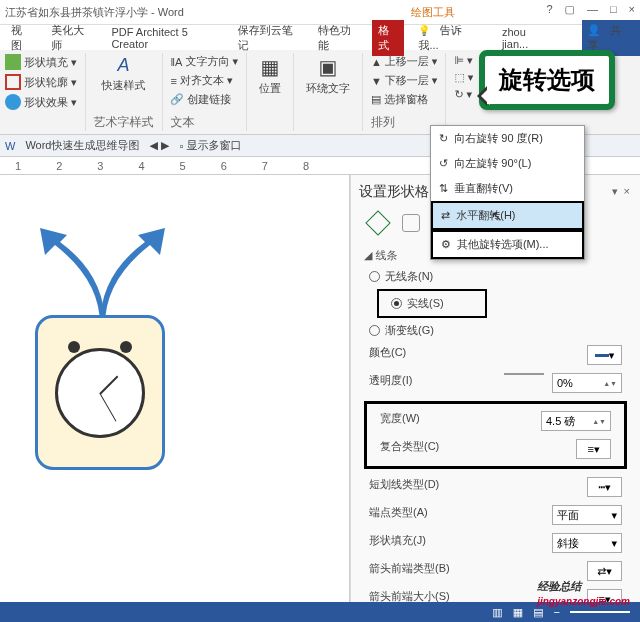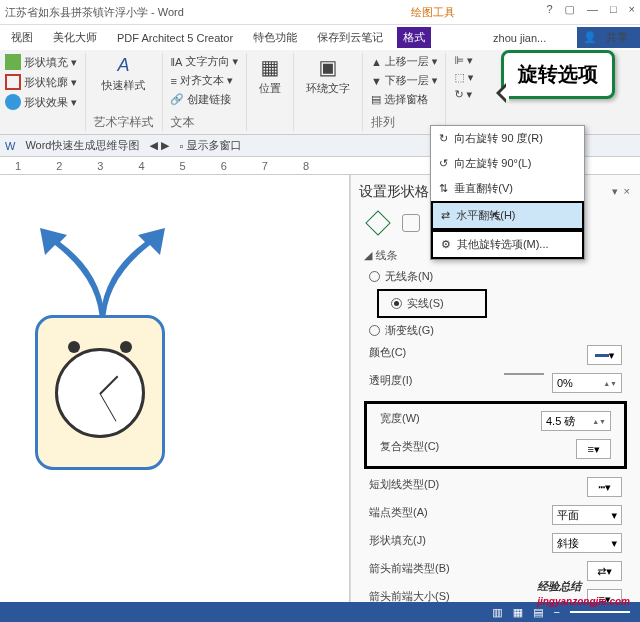--- a/index.html
+++ b/index.html
@@ -3,21 +3,21 @@
 <meta charset="utf-8">
 <style>
 *{margin:0;padding:0;box-sizing:border-box;font-family:"Microsoft YaHei",sans-serif;font-size:11px}
 body{width:640px;height:622px;background:#fff;position:relative;overflow:hidden}
 .titlebar{height:25px;background:#fff;display:flex;align-items:center;padding:0 5px;border-bottom:1px solid #ddd}
 .titlebar .title{color:#555}
 .titlebar .tools{color:#d56e0c;margin-left:auto;margin-right:180px}
 .wincontrols{position:absolute;right:5px;top:3px;display:flex;gap:12px;color:#555}
 .ribbon-tabs{height:25px;display:flex;align-items:center;padding-left:5px;background:#fff;gap:8px}
 .ribbon-tabs span{padding:3px 6px;color:#444}
-.ribbon-tabs .active{background:#4c1d95;color:#fff}
+.ribbon-tabs .active{background:#b91c1c;color:#fff}
 .ribbon-tabs .tell{color:#888;font-size:10px}
 .ribbon-tabs .user{color:#444;margin-left:auto}
 .share{background:#2b579a;color:#fff;padding:3px 8px;margin-left:17px}
 .ribbon{height:85px;background:#f3f3f3;border-bottom:1px solid #ccc;display:flex;padding:3px 5px;gap:8px}
 .rgroup{display:flex;flex-direction:column;gap:2px;border-right:1px solid #ddd;padding-right:8px}
 .rgroup .lbl{text-align:left;color:#666;font-size:12px;margin-top:auto}
 .rbtn{display:flex;align-items:center;gap:3px;color:#444;padding:1px 0}
 .ricon{width:16px;height:16px;display:inline-block}
 .bigbtn{display:flex;flex-direction:column;align-items:center;gap:2px;color:#444;padding:2px 4px}
 .doctab{height:22px;background:#eef1f5;display:flex;align-items:center;padding:0 5px;gap:10px;border-bottom:1px solid #ccc}
@@ -46,21 +46,21 @@
 .prop-lbl{flex:1;color:#444}
 .prop-val{width:70px;height:20px;border:1px solid #aaa;background:#fff;padding:0 4px;display:flex;align-items:center;justify-content:space-between;font-size:10px}
 .prop-btn{width:35px;height:20px;border:1px solid #aaa;background:#fff;display:flex;align-items:center;justify-content:center}
 .spin{display:flex;flex-direction:column;font-size:7px;line-height:7px;color:#666}
 .highlight{border:2px solid #000;padding:2px}
 .highlight2{border:3px solid #000;padding:3px;margin:4px 5px}
 .dropdown{position:absolute;right:55px;top:125px;width:155px;background:#fff;border:1px solid #999;box-shadow:2px 2px 5px rgba(0,0,0,0.3);z-index:10}
 .dd-item{padding:5px 8px;display:flex;align-items:center;gap:6px;color:#333}
 .dd-item.hl{background:#cde6f7;border:2px solid #000}
 .dd-item.hl2{border:2px solid #000}
-.callout{position:absolute;right:25px;top:50px;background:#fff;border:3px solid #15803d;border-radius:8px;padding:8px 14px;font-size:20px;font-weight:bold;z-index:20;box-shadow:2px 2px 4px rgba(0,0,0,0.3)}
+.callout{position:absolute;right:25px;top:50px;background:#fff;border:6px solid #15803d;border-radius:8px;padding:8px 14px;font-size:24px;font-weight:bold;z-index:20;box-shadow:2px 2px 4px rgba(0,0,0,0.3)}
 .callout::before{content:'';position:absolute;left:-18px;top:30px;border:10px solid transparent;border-right-color:#333}
 .callout::after{content:'';position:absolute;left:-13px;top:31px;border:9px solid transparent;border-right-color:#fff}
 .watermark{position:absolute;right:10px;bottom:15px;font-size:22px;font-weight:bold;color:#333;font-style:italic;z-index:30}
 .watermark .sub{font-size:10px;display:block;color:#c03}
 .statusbar{height:20px;background:#2b579a;position:absolute;bottom:0;width:100%;display:flex;align-items:center;justify-content:flex-end;padding:0 10px;gap:10px;color:#fff}
 .cursor{position:absolute;z-index:50;font-size:14px}
 </style>
 </head>
 <body>
 
@@ -73,23 +73,24 @@
   <span>▢</span>
   <span>—</span>
   <span>□</span>
   <span>×</span>
 </div>
 
 <div class="ribbon-tabs">
   <span>视图</span>
   <span>美化大师</span>
   <span>PDF Architect 5 Creator</span>
+  <span>保存到云笔记</span>
   <span>特色功能</span>
-  <span>保存到云笔记</span>
   <span class="active">格式</span>
+  <span class="tell">💡 <span>告诉我...</span></span>
   <span class="user">zhou jian...</span>
   <span class="share">👤 <span>共享</span></span>
 </div>
 
 <div class="ribbon">
   <div class="rgroup">
     <div class="rbtn"><span class="ricon" style="background:#6ab04c"></span><span>形状填充</span> ▾</div>
     <div class="rbtn"><span class="ricon" style="border:2px solid #c0392b"></span><span>形状轮廓</span> ▾</div>
     <div class="rbtn"><span class="ricon" style="background:#3498db;border-radius:50%"></span><span>形状效果</span> ▾</div>
   </div>

